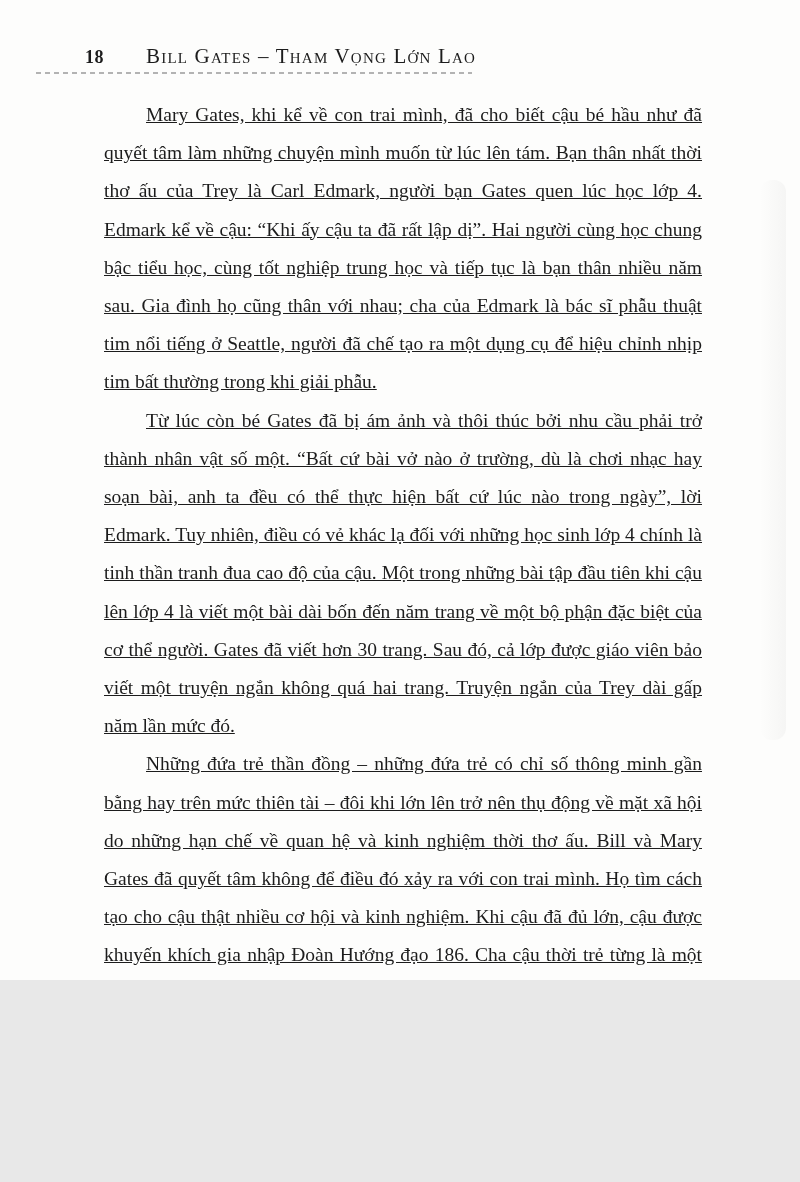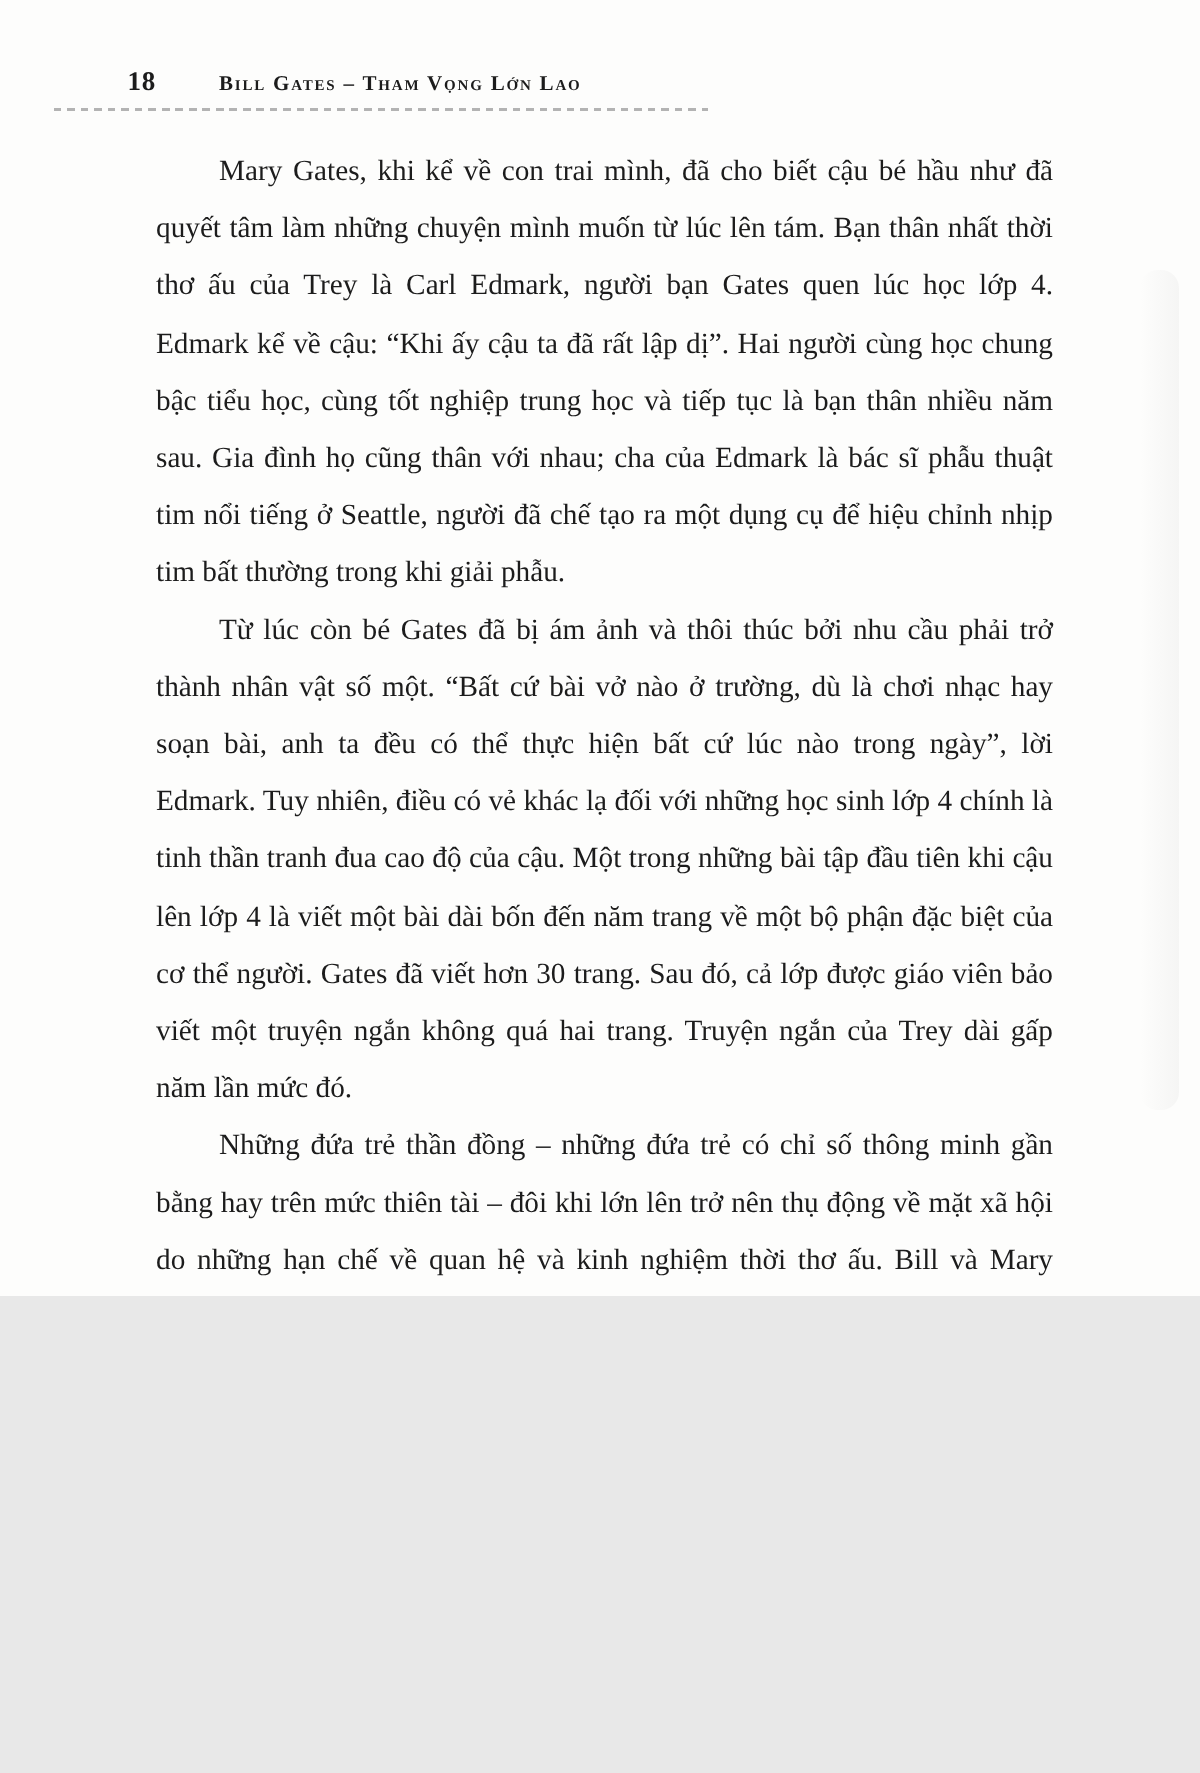--- a/index.html
+++ b/index.html
@@ -3,21 +3,21 @@
 <meta charset="utf-8">
 <style>
   html, body {
     margin: 0;
     padding: 0;
     background: #e8e8e8;
   }
   .page {
     position: relative;
     width: 800px;
-    height: 864px;
+    height: 980px;
     margin: 0 auto;
     background: #fdfdfc;
     overflow: hidden;
     font-family: "Liberation Serif", "DejaVu Serif", serif;
     color: #1c1c1c;
   }
   .running-header {
     position: absolute;
     top: 44px;
     left: 85px;
@@ -25,22 +25,22 @@
     display: flex;
     align-items: baseline;
     gap: 42px;
   }
   .page-number {
     font-size: 18px;
     font-weight: 600;
     letter-spacing: 0.5px;
   }
   .header-title {
-    font-size: 14px;
-    font-weight: 700;
+    font-size: 21px;
+    font-weight: 400;
     font-variant: small-caps;
     letter-spacing: 1.2px;
     white-space: nowrap;
   }
   .dashed-rule {
     position: absolute;
     top: 72px;
     left: 36px;
     width: 436px;
     height: 2px;
@@ -58,20 +58,21 @@
     font-size: 19.5px;
     line-height: 38.2px;
     text-align: justify;
   }
   .para {
     margin: 0;
     text-indent: 0;
   }
   .para.indent {
     text-indent: 42px;
+    text-decoration: underline;
   }
   
   .scan-artifact {
     position: absolute;
     top: 180px;
     right: 14px;
     width: 26px;
     height: 560px;
     background: linear-gradient(to right, rgba(0,0,0,0), rgba(120,120,120,0.06));
     border-radius: 12px;

